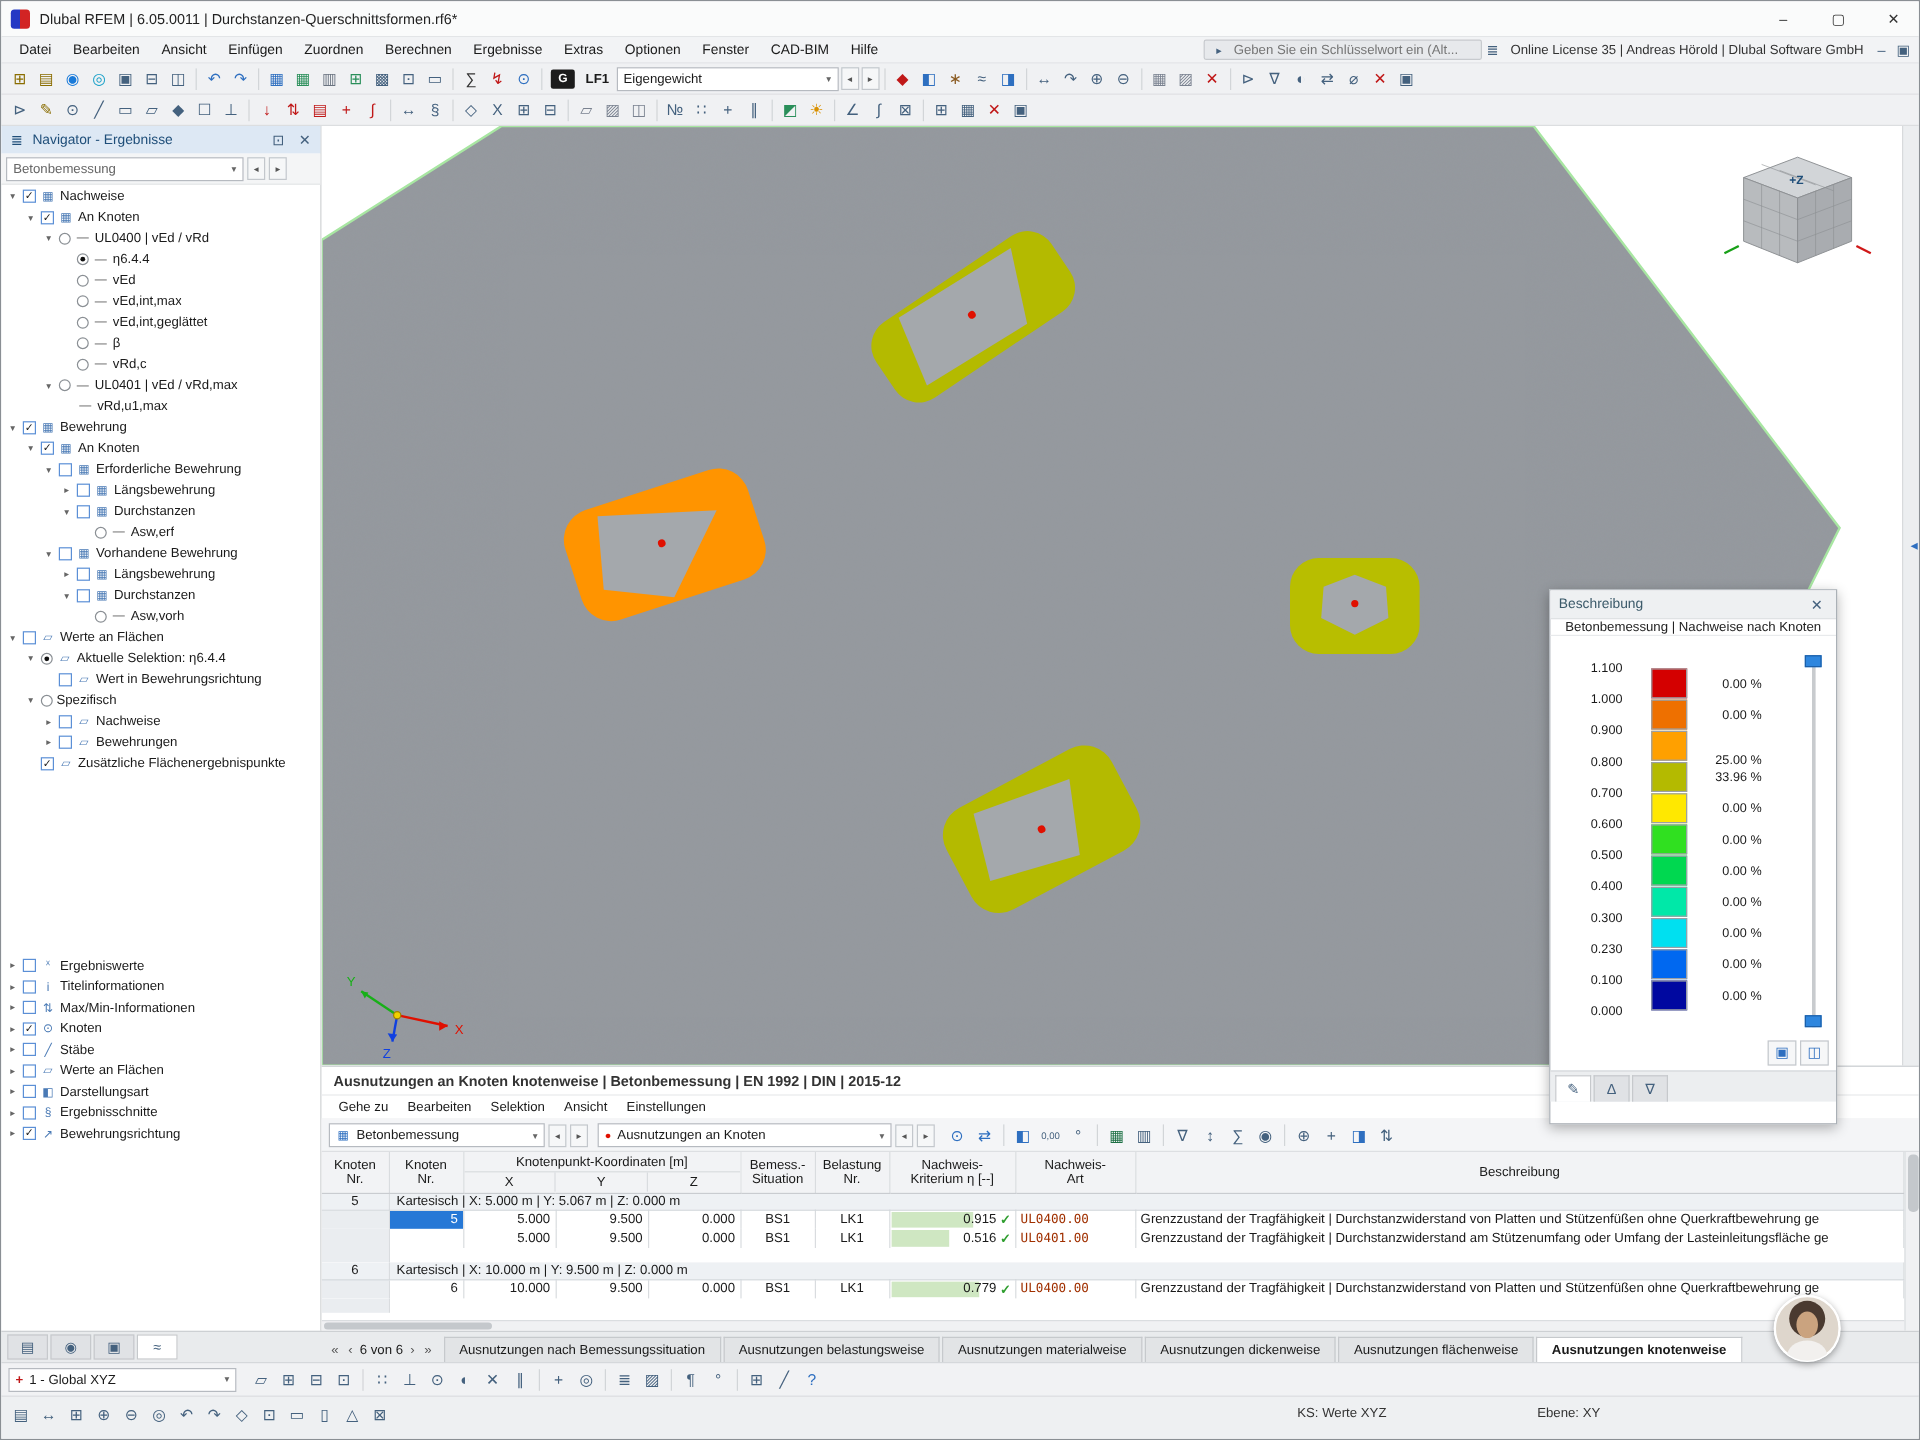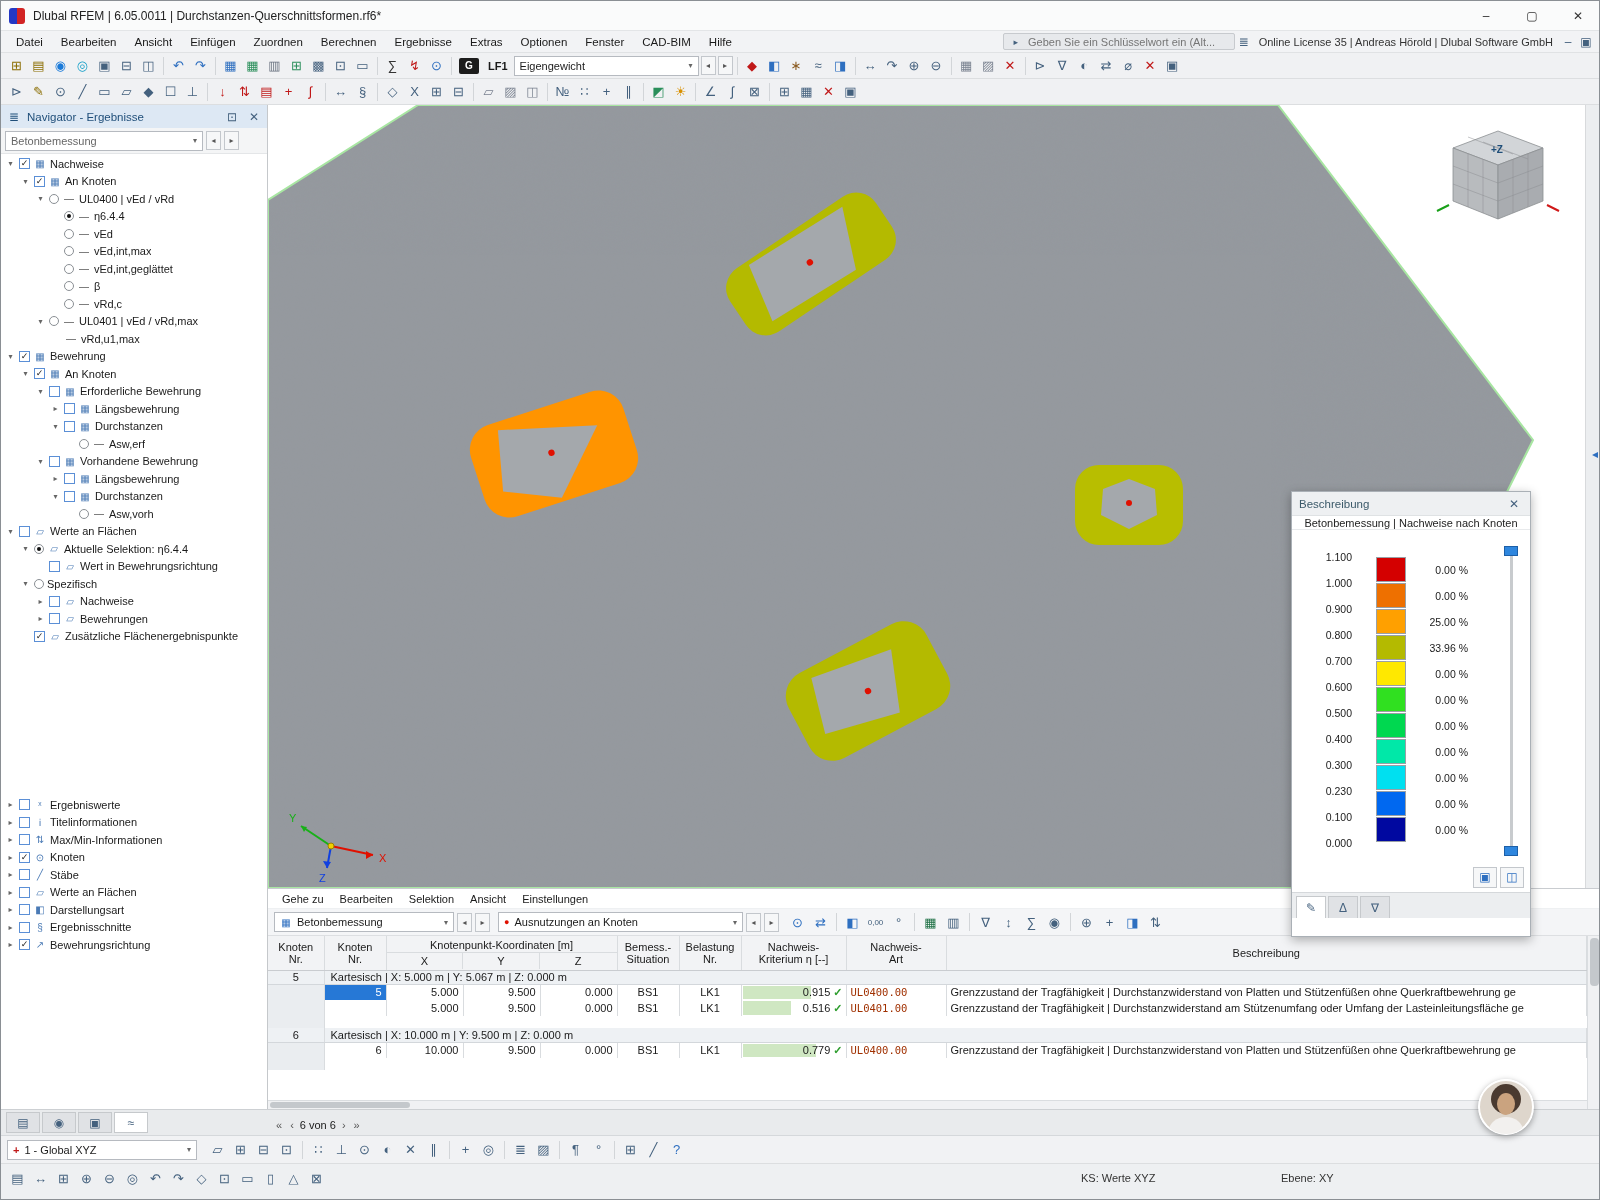--- a/index.html
+++ b/index.html
@@ -616,21 +616,21 @@
         <div class="sc-label" style="top: 182px;">0.400</div>
         <div class="sc-label" style="top: 208px;">0.300</div>
         <div class="sc-label" style="top: 234px;">0.230</div>
         <div class="sc-label" style="top: 260px;">0.100</div>
         <div class="sc-label" style="top: 286px;">0.000</div>
         <div class="sc-band" style="top: 13px; background: rgb(212, 0, 0);"></div>
         <div class="sc-pct" style="top: 13px;">0.00 %</div>
         <div class="sc-band" style="top: 39px; background: rgb(238, 112, 0);"></div>
         <div class="sc-pct" style="top: 39px;">0.00 %</div>
         <div class="sc-band" style="top: 65px; background: rgb(255, 160, 0);"></div>
-        <div class="sc-pct" style="top: 65px;">25.00 %</div>
+        <div class="sc-pct" style="top: 77px;">25.00 %</div>
         <div class="sc-band" style="top: 91px; background: rgb(180, 186, 0);"></div>
         <div class="sc-pct" style="top: 91px;">33.96 %</div>
         <div class="sc-band" style="top: 117px; background: rgb(255, 232, 0);"></div>
         <div class="sc-pct" style="top: 117px;">0.00 %</div>
         <div class="sc-band" style="top: 143px; background: rgb(48, 224, 32);"></div>
         <div class="sc-pct" style="top: 143px;">0.00 %</div>
         <div class="sc-band" style="top: 169px; background: rgb(0, 216, 80);"></div>
         <div class="sc-pct" style="top: 169px;">0.00 %</div>
         <div class="sc-band" style="top: 195px; background: rgb(0, 232, 168);"></div>
         <div class="sc-pct" style="top: 195px;">0.00 %</div>
@@ -646,20 +646,21 @@
         <span class="fbtn">◫</span>
       </div>
     <div class="sp-tabs" id="sp-tabs">
         <span class="ptab active">✎</span>
         <span class="ptab">Δ</span>
         <span class="ptab">∇</span>
       </div>
   </div>
 
   <div class="tpanel">
+    <div class="tp-title">Ausnutzungen an Knoten knotenweise | Betonbemessung | EN 1992 | DIN | 2015-12</div>
     <div class="tp-menu" id="tp-menu-items">
         <span class="mitem">Gehe zu</span>
         <span class="mitem">Bearbeiten</span>
         <span class="mitem">Selektion</span>
         <span class="mitem">Ansicht</span>
         <span class="mitem">Einstellungen</span>
       </div>
     <div class="tp-tools">
       <span class="combo" style="width:180px">
         <span class="micon" style="width:12px;color:#2e6fc0;font-size:10px">▦</span>
@@ -839,20 +840,28 @@
         <span class="ntab">▣</span>
         <span class="ntab active">≈</span>
       </div>
     <div class="pager">
       <span class="pgbtn">«</span>
       <span class="pgbtn">‹</span>
       <span>6 von 6</span>
       <span class="pgbtn">›</span>
       <span class="pgbtn">»</span>
     </div>
+    <div class="ttabs" id="t-tabs">
+        <span class="ttab">Ausnutzungen nach Bemessungssituation</span>
+        <span class="ttab">Ausnutzungen belastungsweise</span>
+        <span class="ttab">Ausnutzungen materialweise</span>
+        <span class="ttab">Ausnutzungen dickenweise</span>
+        <span class="ttab">Ausnutzungen flächenweise</span>
+        <span class="ttab active">Ausnutzungen knotenweise</span>
+      </div>
   </div>
 
   <div class="statusB">
     <span class="combo">
       <span style="color:#c01818;font-weight:bold">+</span>
       <span>1 - Global XYZ</span>
       <span class="carrow">▾</span>
     </span>
     <span id="sb-icons" style="display:flex;align-items:center;gap:2px;margin-left:8px">
         <span class="ticon" style="color: rgb(68, 97, 126);">▱</span>

